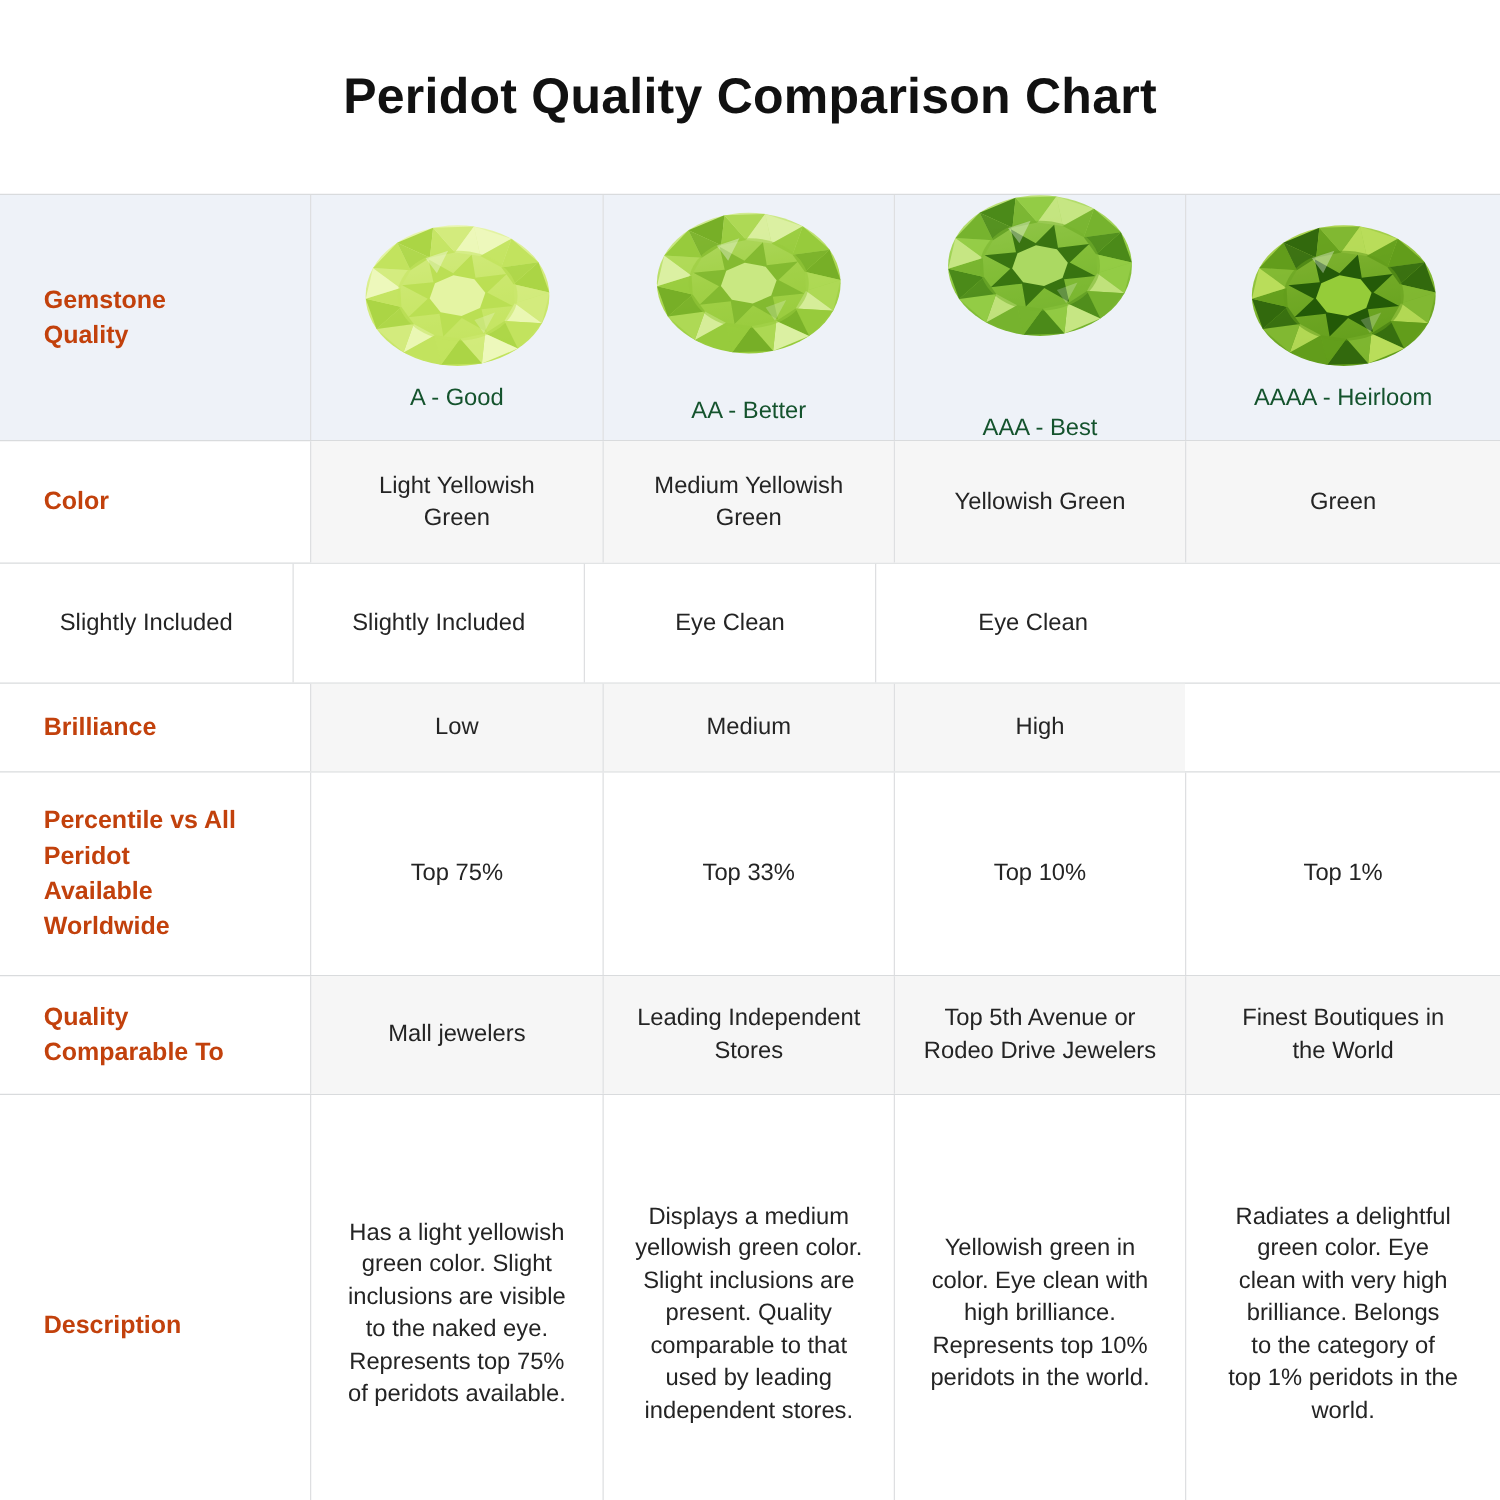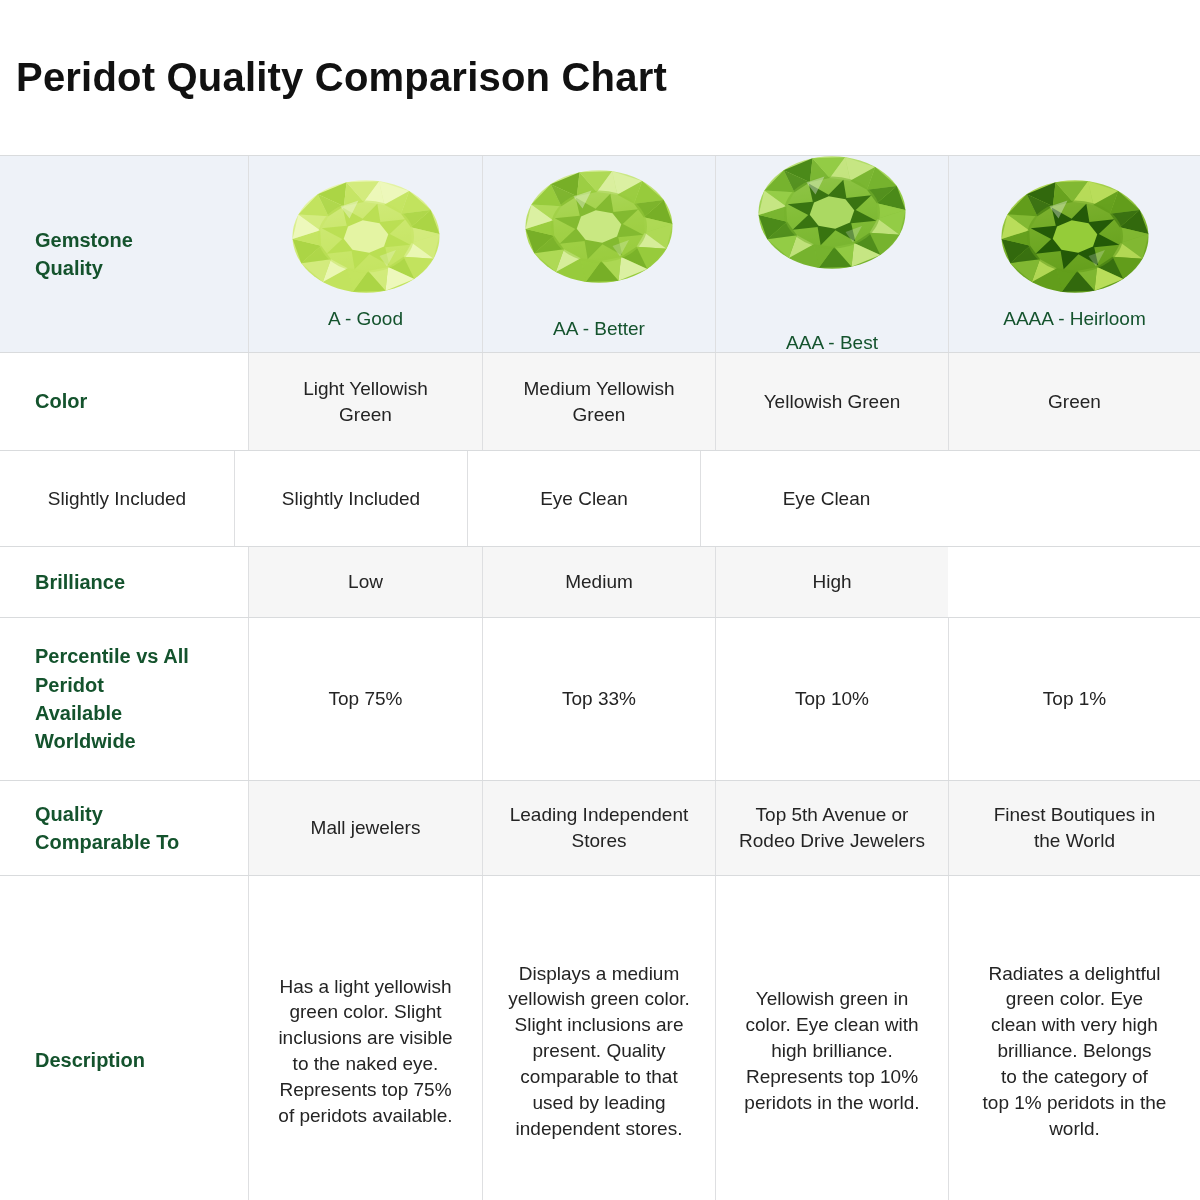--- a/index.html
+++ b/index.html
@@ -1,18 +1,18 @@
 <!DOCTYPE html>
 <html><head>
 <meta charset="utf-8">
 <style>
   html,body{margin:0;padding:0;background:#ffffff;}
   .page{position:relative;width:1200px;height:1200px;background:#ffffff;overflow:hidden;
         font-family:"Liberation Sans","DejaVu Sans",sans-serif;color:#1c1c1c;}
-  .title-wrap{height:155px;display:flex;align-items:center;justify-content:flex-start;padding-left:16px;}
+  .title-wrap{height:155px;display:flex;align-items:center;justify-content:center;}
   .page-title{margin:0;font-size:40px;font-weight:700;color:#111111;letter-spacing:0.2px;}
 
   .tbl{width:1200px;}
   .row{display:flex;box-sizing:border-box;border-top:1px solid #d9dbdd;}
   .cell{box-sizing:border-box;display:flex;flex-direction:column;align-items:center;
         justify-content:center;text-align:center;border-left:1px solid #dedfe1;}
   .cell:first-child{border-left:none;}
   .c0{width:248px;align-items:flex-start;text-align:left;padding-left:35px;padding-right:14px;}
   .c1{width:234px;}
   .c2{width:233px;gap:20px;}
@@ -23,21 +23,21 @@
   .r-color{height:98px;}
   .r-clarity{height:96px;}
   .r-brill{height:71px;}
   .r-pct{height:163px;}
   .r-comp{height:95px;}
   .r-desc{height:325px;}
 
   .r-head .cell{background:#eef2f8;}
   .r-color .data,.r-brill .data,.r-comp .data{background:#f6f6f6;}
 
-  .lbl{font-size:20px;font-weight:700;color:#14532d;line-height:1.42;white-space:pre-line;}
+  .lbl{font-size:20px;font-weight:700;color:#c2410c;line-height:1.42;white-space:pre-line;}
   .val{font-size:19px;color:#242424;line-height:1.36;white-space:pre-line;}
 
   .gem{width:150px;height:117px;}
   .gem svg{display:block;width:150px;height:117px;}
   .grade{font-size:19px;color:#14532d;margin-top:13px;}
 
   .r-desc .cell{justify-content:center;padding-top:26px;}
   .r-desc .c0{padding-top:45px;}
 </style>
 </head>

